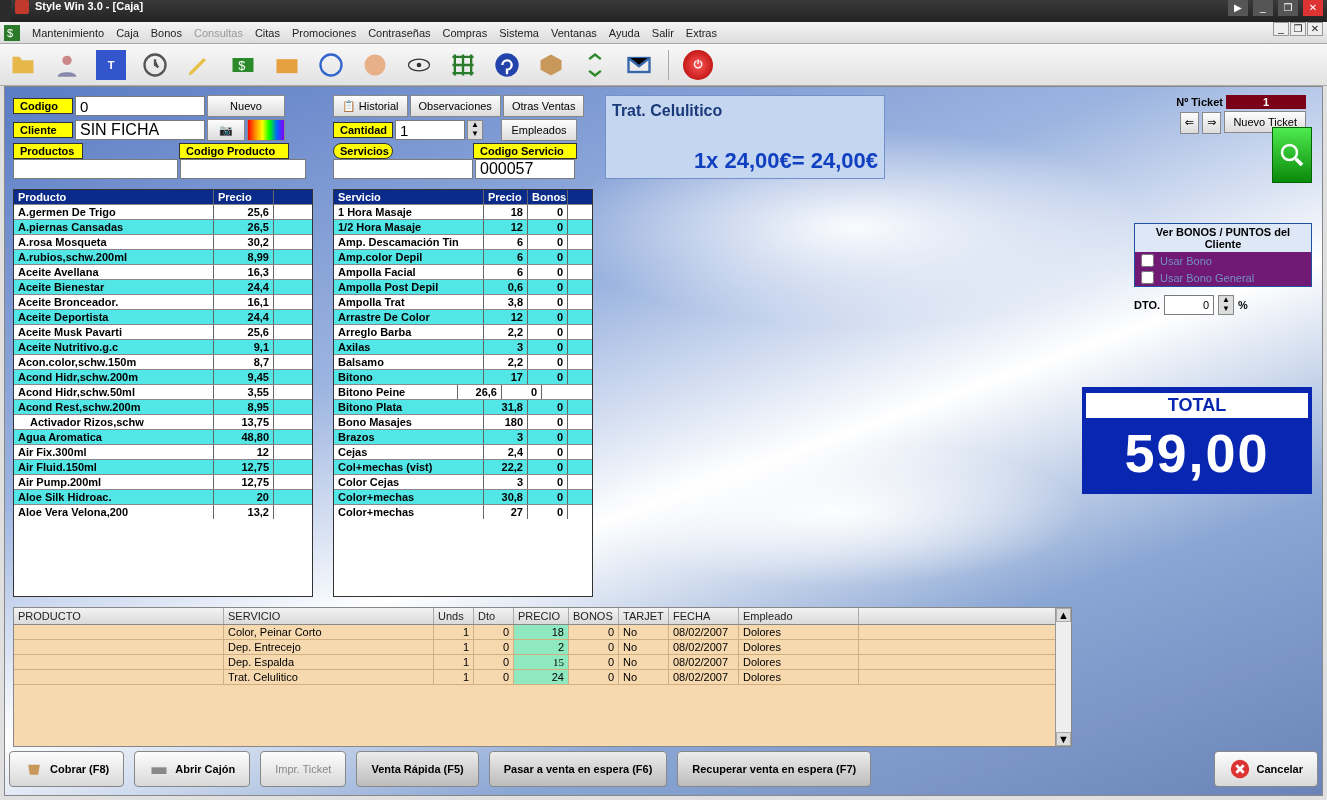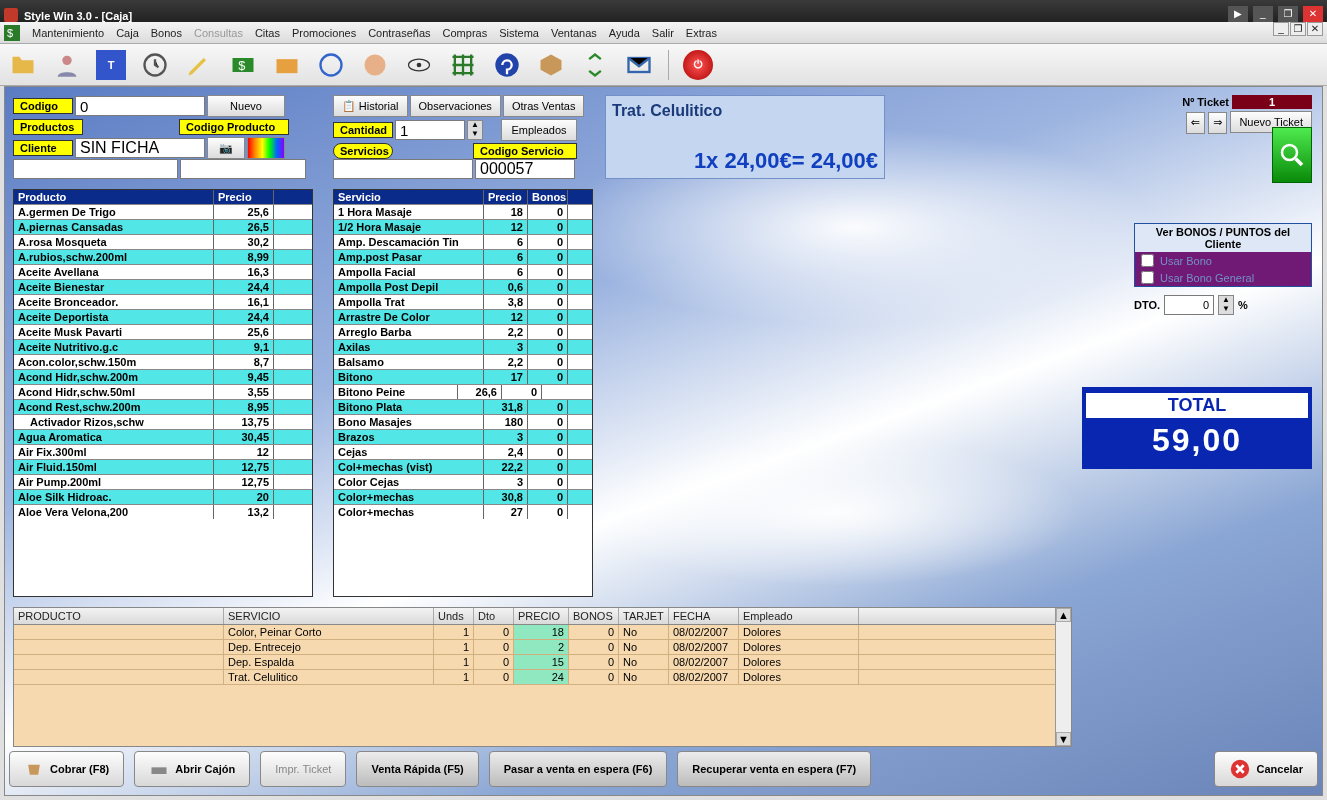--- a/index.html
+++ b/index.html
@@ -1,17 +1,17 @@
 <!DOCTYPE html>
 <html><head>
 <meta charset="utf-8">
 <style>
 * { box-sizing: border-box; margin: 0; padding: 0; font-family: Tahoma, Arial, sans-serif; font-size: 11px; }
 body { background: #2b2b2b; width: 1327px; height: 800px; overflow: hidden; }
-.titlebar { background: linear-gradient(#3a3a3a,#222); color: #fff; height: 22px; display:flex; align-items:flex-end; padding: 0 4px; }
+.titlebar { background: linear-gradient(#3a3a3a,#222); color: #fff; height: 22px; display:flex; align-items:flex-start; padding: 0 4px; margin-left: 11px; }
 .titlebar .ico { width:14px; height:14px; background:#c0392b; display:inline-block; margin-right:6px; border-radius:2px;}
 .titlebar-title { flex:1; font-weight:bold; }
 .titlebar .ctrls span { display:inline-block; width:20px; height:16px; background:#555; margin-left:2px; text-align:center; color:#fff; line-height:16px; font-size:10px;}
 .titlebar .ctrls .close { background:#d33; }
 .app { background:#e0e0e0; height:778px; position:relative; }
 .menubar { background: linear-gradient(#f4f4f4,#dcdcdc); height:22px; display:flex; align-items:center; padding:0 4px; gap:12px; border-bottom:1px solid #aaa;}
 .menubar span { color:#222; }
 .menubar span.disabled { color:#999; }
 .mdi-ctrls { position:absolute; right:4px; top:0; display:flex; gap:1px;}
 .mdi-ctrls span{ display:inline-block; width:16px; height:14px; border:1px solid #999; background:#eee; text-align:center; font-size:10px;}
@@ -26,21 +26,21 @@
 .yellow-lbl { background:#ffff00; border:1px solid #333; padding:1px 6px; font-weight:bold;}
 .field-row { display:flex; align-items:center; gap:2px; }
 .inp { background:#fff; border:1px solid #7a7a7a; padding:1px 4px; height:20px;}
 .btn { background:linear-gradient(#fdfdfd,#dcdcdc); border:1px solid #888; padding:2px 8px; height:22px;}
 
 .left-top { position:absolute; top:8px; left:8px; }
 .mid-top { position:absolute; top:8px; left:328px;}
 .display-box { position:absolute; top:8px; left:600px; width:280px; height:84px; background:#c5d6f0; border:1px solid #7390c8; padding:6px;}
 .display-box .line1 { color:#1a3a7a; font-size:16px; font-weight:bold;}
 .display-box .line2 { color:#1040c0; font-size:22px; font-weight:bold; text-align:right; margin-top:28px;}
-.right-top { position:absolute; top:8px; right:10px; text-align:right;}
+.right-top { position:absolute; top:8px; right:16px; text-align:right;}
 .ticket-badge { background:#7a0018; color:#fff; padding:1px 8px; font-weight:bold; display:inline-block; text-align:center; width:80px;}
 .search-big { position:absolute; top:40px; right:10px; width:40px; height:56px; background:linear-gradient(#4eea4e,#0a8a0a); border:1px solid #060; display:flex; align-items:center; justify-content:center;}
 .search-big svg{width:30px;height:30px;}
 
 .grid { border:1px solid #333; background:#fff; }
 .grid .hdr { background:#0b2b8a; color:#fff; font-weight:bold; display:flex;}
 .grid .hdr div, .grid .row div { padding:1px 4px; border-right:1px solid #666; overflow:hidden; white-space:nowrap;}
 .grid .row { display:flex; border-top:1px solid #888;}
 .grid .row.alt { background:#52e6e6;}
 .grid .row div.p { text-align:right; }
@@ -60,21 +60,21 @@
 .cart-scroll span{display:block; text-align:center; background:#ddd; border:1px solid #aaa;}
 
 .right-panel { position:absolute; right:10px; top:130px; width:178px;}
 .right-panel .box { border:1px solid #2050a0; background:#c5d6f0; margin-top:6px;}
 .right-panel .box .t { background:#dde7f5; text-align:center; font-weight:bold; padding:2px;}
 .right-panel .chk { padding:2px 6px; color:#7390c8; background:#701a75; display:flex; align-items:center; gap:6px;}
 .right-panel .chk input{margin:0;}
 .dto { margin-top:8px; display:flex; align-items:center; gap:4px; font-weight:bold;}
 .total-box { position:absolute; right:10px; top:300px; width:230px; background:#0826b0; color:#fff; text-align:center; padding:6px 4px 10px;}
 .total-box .lbl { background:#fff; color:#0826b0; font-weight:bold; font-size:18px; padding:2px 0; margin-bottom:4px;}
-.total-box .val { font-size:32px; font-weight:bold; letter-spacing:2px;}
+.total-box .val { font-size:54px; font-weight:bold; letter-spacing:2px;}
 
 .footer { position:absolute; left:4px; right:4px; bottom:6px; height:40px; display:flex; align-items:center; gap:10px;}
 .footer .fbtn { background:linear-gradient(#fdfdfd,#d8d8d8); border:1px solid #888; border-radius:4px; padding:4px 14px; height:36px; display:flex; align-items:center; gap:6px; font-weight:bold;}
 .footer .fbtn.dk { background:linear-gradient(#ececec,#bcbcbc);}
 .footer .cancel { margin-left:auto; }
 .footer .cancel .fbtn svg{width:22px;height:22px;}
 .spinner{display:inline-flex; flex-direction:column; border:1px solid #888;}
 .spinner span{width:14px; height:9px; background:#ddd; font-size:8px; text-align:center; line-height:8px;}
 </style>
 </head>
@@ -191,29 +191,29 @@
     <div class="cloud c1"></div>
       <div class="cloud c2"></div>
 
     <div class="left-top">
       <div class="field-row">
         <span class="yellow-lbl" style="width:60px;">Codigo</span>
         <input class="inp" style="width: 130px; font-size: 15px;" value="0">
         <button class="btn" style="width:78px;">Nuevo</button>
       </div>
       <div class="field-row" style="margin-top:2px;">
-        <span class="yellow-lbl" style="width:70px;">Productos</span>
-        <span style="width:92px;"></span>
-        <span class="yellow-lbl" style="width:110px;">Codigo Producto</span>
-      </div>
-      <div class="field-row" style="margin-top:2px;">
         <span class="yellow-lbl" style="width:60px;">Cliente</span>
         <input class="inp" style="width: 130px; font-size: 16px;" value="SIN FICHA">
         <button class="btn" style="width:38px;">📷</button>
         <button class="btn" style="width:38px;background:linear-gradient(90deg,#f00,#ff8c00,#ff0,#0f0,#06f,#80f);"></button>
+      </div>
+      <div class="field-row" style="margin-top:2px;">
+        <span class="yellow-lbl" style="width:70px;">Productos</span>
+        <span style="width:92px;"></span>
+        <span class="yellow-lbl" style="width:110px;">Codigo Producto</span>
       </div>
       <div class="field-row">
         <input class="inp" style="width: 165px;">
         <input class="inp" style="width: 126px;">
       </div>
     </div>
 
     <div class="mid-top">
       <div class="field-row">
         <button class="btn">📋 <span>Historial</span></button>
@@ -350,21 +350,21 @@
           <div class="row alt">
             <div style="width:200px;font-weight:bold;">Acond Rest,schw.200m</div>
             <div class="p" style="width:60px;font-weight:bold;">8,95</div>
           </div>
           <div class="row">
             <div style="width:200px;font-weight:bold;padding-left:16px;">Activador Rizos,schw</div>
             <div class="p" style="width:60px;font-weight:bold;">13,75</div>
           </div>
           <div class="row alt">
             <div style="width:200px;font-weight:bold;">Agua Aromatica</div>
-            <div class="p" style="width:60px;font-weight:bold;">30,45</div>
+            <div class="p" style="width:60px;font-weight:bold;">48,80</div>
           </div>
           <div class="row">
             <div style="width:200px;font-weight:bold;">Air Fix.300ml</div>
             <div class="p" style="width:60px;font-weight:bold;">12</div>
           </div>
           <div class="row alt">
             <div style="width:200px;font-weight:bold;">Air Fluid.150ml</div>
             <div class="p" style="width:60px;font-weight:bold;">12,75</div>
           </div>
           <div class="row">
@@ -398,21 +398,21 @@
             <div style="width:150px;font-weight:bold;">1/2 Hora Masaje</div>
             <div class="p" style="width:44px;font-weight:bold;">12</div>
             <div class="p" style="width:40px;font-weight:bold;">0</div>
           </div>
           <div class="row">
             <div style="width:150px;font-weight:bold;">Amp. Descamación Tin</div>
             <div class="p" style="width:44px;font-weight:bold;">6</div>
             <div class="p" style="width:40px;font-weight:bold;">0</div>
           </div>
           <div class="row alt">
-            <div style="width:150px;font-weight:bold;">Amp.post Pasar</div>
+            <div style="width:150px;font-weight:bold;">Amp.color Depil</div>
             <div class="p" style="width:44px;font-weight:bold;">6</div>
             <div class="p" style="width:40px;font-weight:bold;">0</div>
           </div>
           <div class="row">
             <div style="width:150px;font-weight:bold;">Ampolla Facial</div>
             <div class="p" style="width:44px;font-weight:bold;">6</div>
             <div class="p" style="width:40px;font-weight:bold;">0</div>
           </div>
           <div class="row alt">
             <div style="width:150px;font-weight:bold;">Ampolla Post Depil</div>
@@ -530,21 +530,21 @@
             <div class="num" style="width:50px;">0</div>
             <div style="width:50px;">No</div>
             <div style="width:70px;">08/02/2007</div>
             <div style="width:120px;">Dolores</div>
           </div>
           <div class="cr">
             <div style="width:210px;"></div>
             <div style="width:210px;">Dep. Espalda</div>
             <div class="num" style="width:40px;">1</div>
             <div class="num" style="width:40px;">0</div>
-            <div class="price" style="width:55px;">15</div>
+            <div class="price" style="width:55px;font-family:Liberation Serif, serif;">15</div>
             <div class="num" style="width:50px;">0</div>
             <div style="width:50px;">No</div>
             <div style="width:70px;">08/02/2007</div>
             <div style="width:120px;">Dolores</div>
           </div>
           <div class="cr">
             <div style="width:210px;"></div>
             <div style="width:210px;">Trat. Celulitico</div>
             <div class="num" style="width:40px;">1</div>
             <div class="num" style="width:40px;">0</div>

